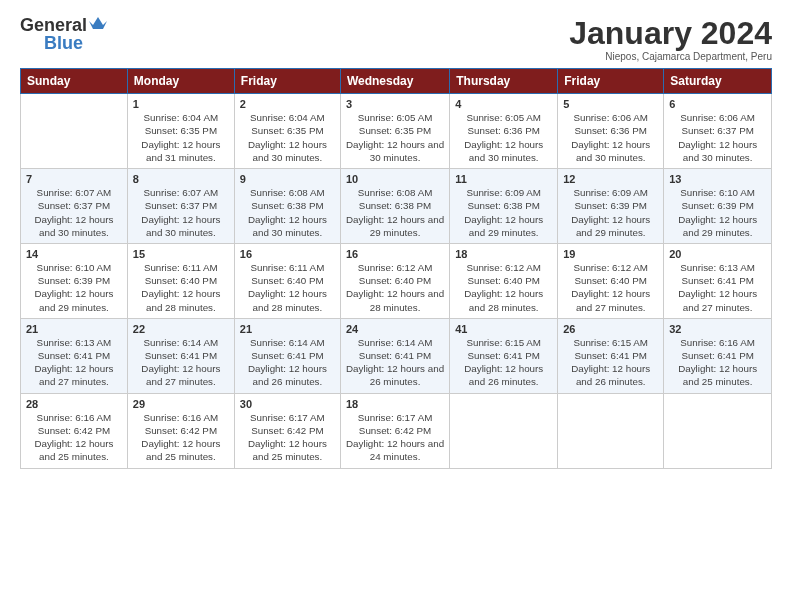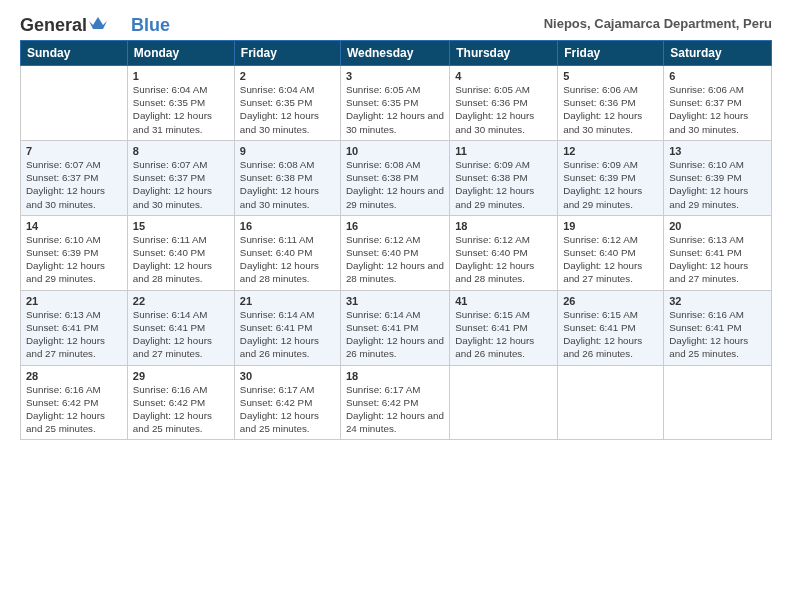--- a/index.html
+++ b/index.html
@@ -16,20 +16,21 @@
       padding: 16px 20px 10px 20px;
     }
     .header {
       display: flex;
       align-items: flex-start;
       justify-content: space-between;
       margin-bottom: 6px;
     }
     .logo {
       display: flex;
+      flex-direction: column;
       align-items: flex-start;
       text-align: center;
     }
     .logo-general {
       font-size: 18px;
       font-weight: bold;
       color: #333;
       line-height: 1;
     }
     .logo-blue {
@@ -42,31 +43,31 @@
     .title-block {
       text-align: right;
     }
     .title-block h1 {
       font-size: 32px;
       font-weight: bold;
       color: #333;
       line-height: 1.1;
     }
     .title-block h2 {
-      font-size: 13px;
-      font-weight: bold;
+      font-size: 10px;
+      font-weight: normal;
       color: #555;
     }
     .calendar {
       width: 100%;
       border-collapse: collapse;
       font-size: 10.5px;
     }
     .calendar thead tr th {
-      background-color: #0c4a6e;
+      background-color: #7f1d1d;
       color: #fff;
       text-align: left;
       padding: 5px 6px;
       font-size: 12px;
       font-weight: bold;
       border: 1px solid #2a6cb1;
     }
     .calendar tbody tr td {
       border: 1px solid #ccc;
       vertical-align: top;
@@ -79,20 +80,21 @@
       font-weight: bold;
       font-size: 11px;
       color: #333;
       display: block;
       margin-bottom: 1px;
     }
     .day-info {
       font-size: 9.8px;
       color: #444;
       line-height: 1.35;
+      text-align: center;
     }
     .empty-cell {
       background: #f9f9f9;
     }
     tr:nth-child(odd) td {
       background: #fff;
     }
     tr:nth-child(even) td {
       background: #f0f5fb;
     }
@@ -105,20 +107,21 @@
     <div class="logo">
       <div style="display:flex; align-items:center;">
         <span class="logo-general">General</span>
         <svg width="18" height="18" viewBox="0 0 18 18" style="margin-left:2px;margin-top:-2px;">
           <polygon points="4,14 14,14 18,6 14,10 9,2 4,10 0,6" fill="#3a7cc1"></polygon>
         </svg>
       </div>
       <span class="logo-blue">Blue</span>
     </div>
     <div class="title-block">
+      <h1>January 2024</h1>
       <h2>Niepos, Cajamarca Department, Peru</h2>
     </div>
   </div>
 
   <table class="calendar">
     <thead>
       <tr>
         <th>Sunday</th>
         <th>Monday</th>
         <th>Friday</th>
@@ -315,21 +318,21 @@
         </td>
           <td>
           <span class="day-num">21</span>
           <div class="day-info">
             <div>Sunrise: 6:14 AM</div>
             <div>Sunset: 6:41 PM</div>
             <div>Daylight: 12 hours and 26 minutes.</div>
           </div>
         </td>
           <td>
-          <span class="day-num">31</span>
+          <span class="day-num">24</span>
           <div class="day-info">
             <div>Sunrise: 6:14 AM</div>
             <div>Sunset: 6:41 PM</div>
             <div>Daylight: 12 hours and 26 minutes.</div>
           </div>
         </td>
           <td>
           <span class="day-num">41</span>
           <div class="day-info">
             <div>Sunrise: 6:15 AM</div>

